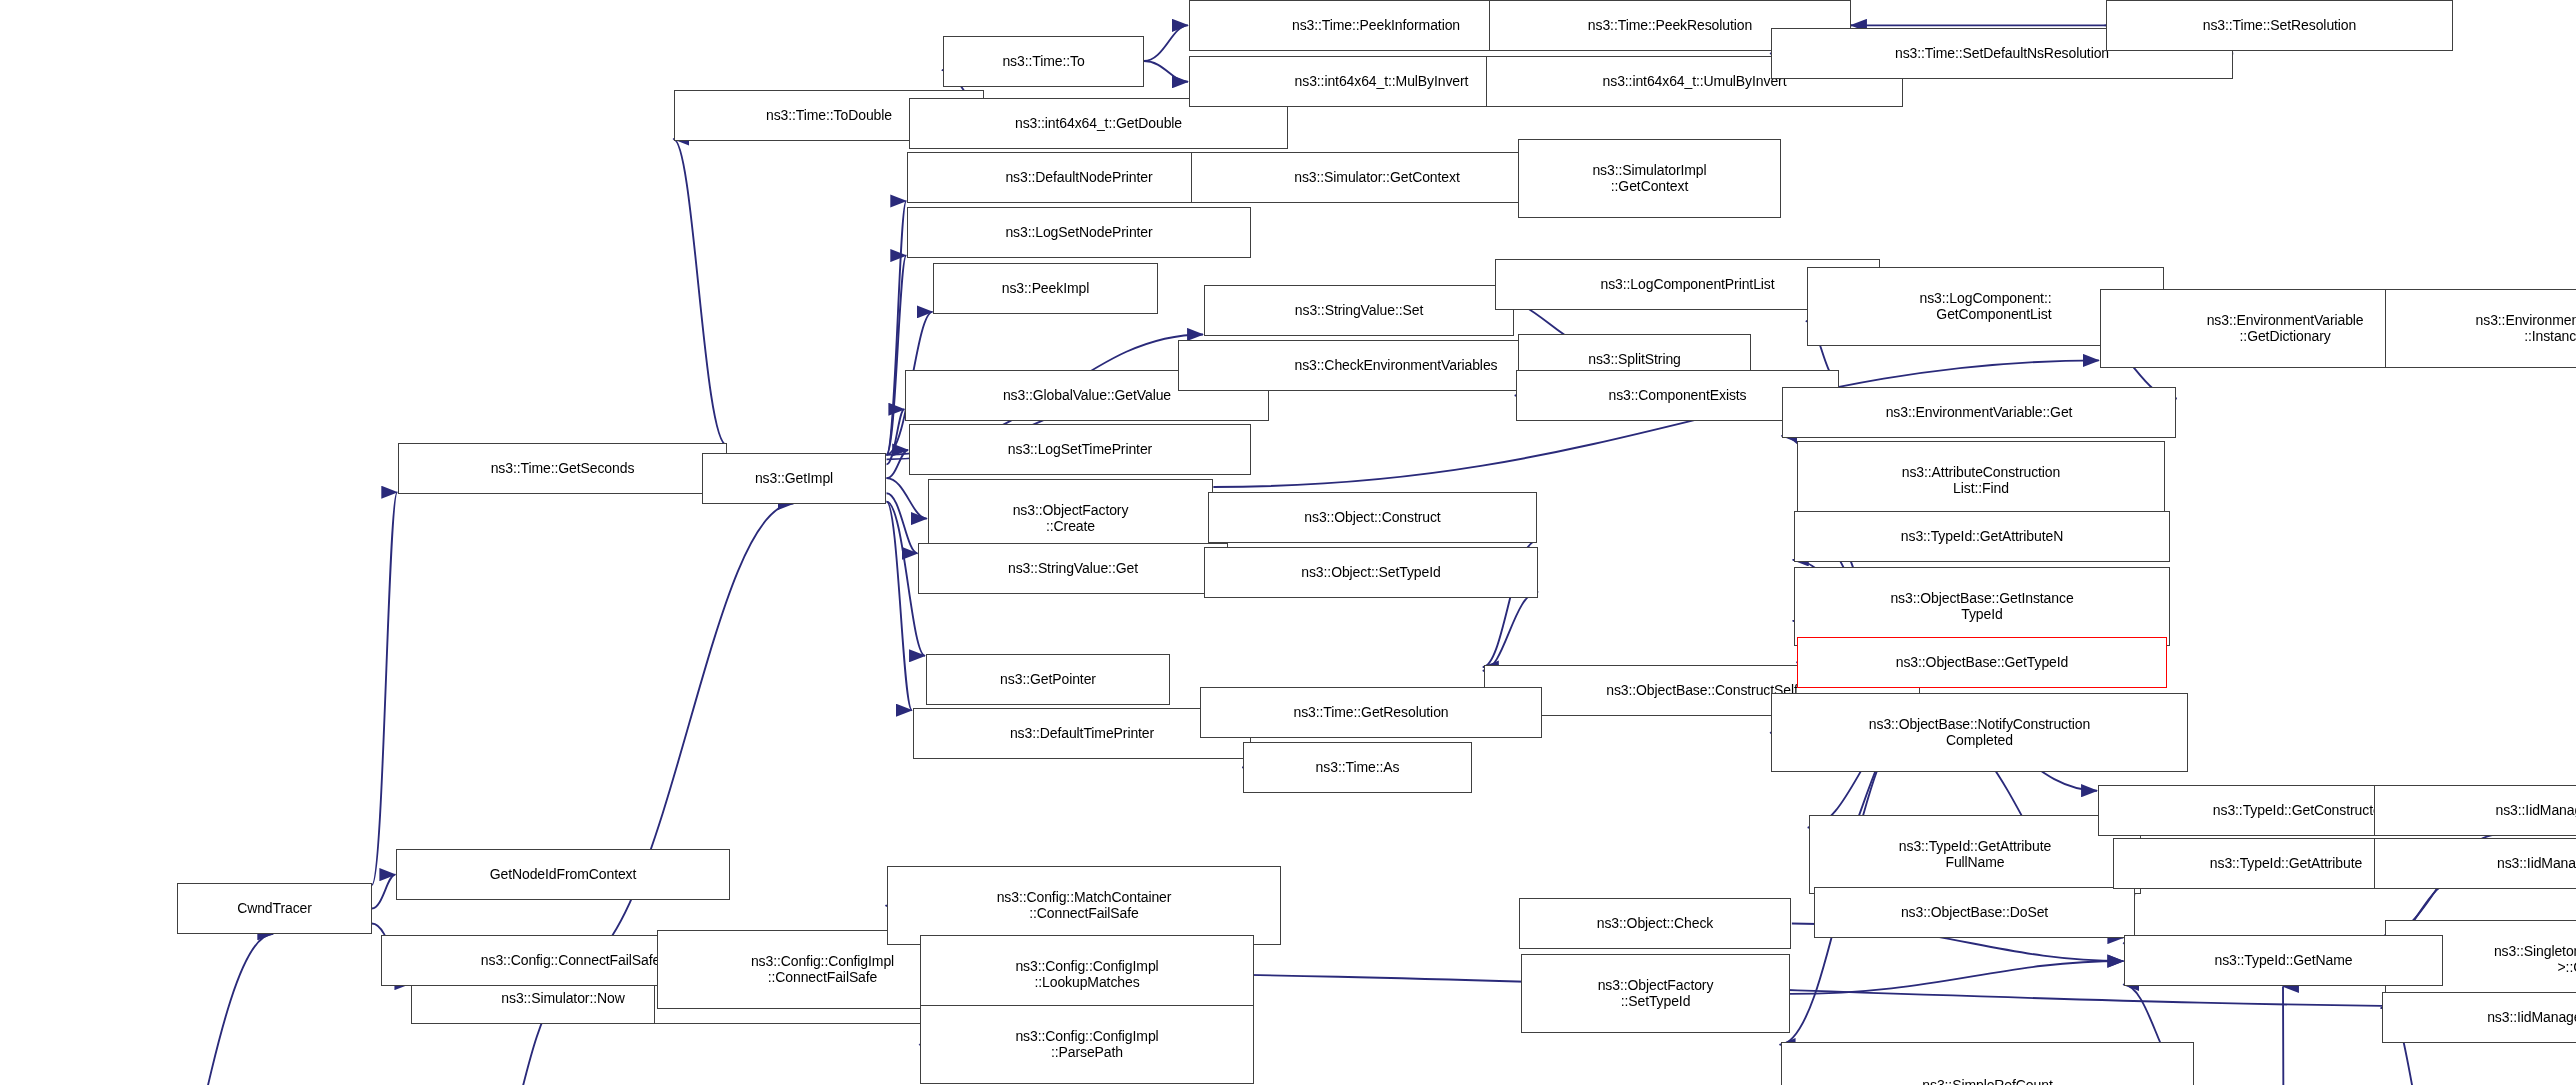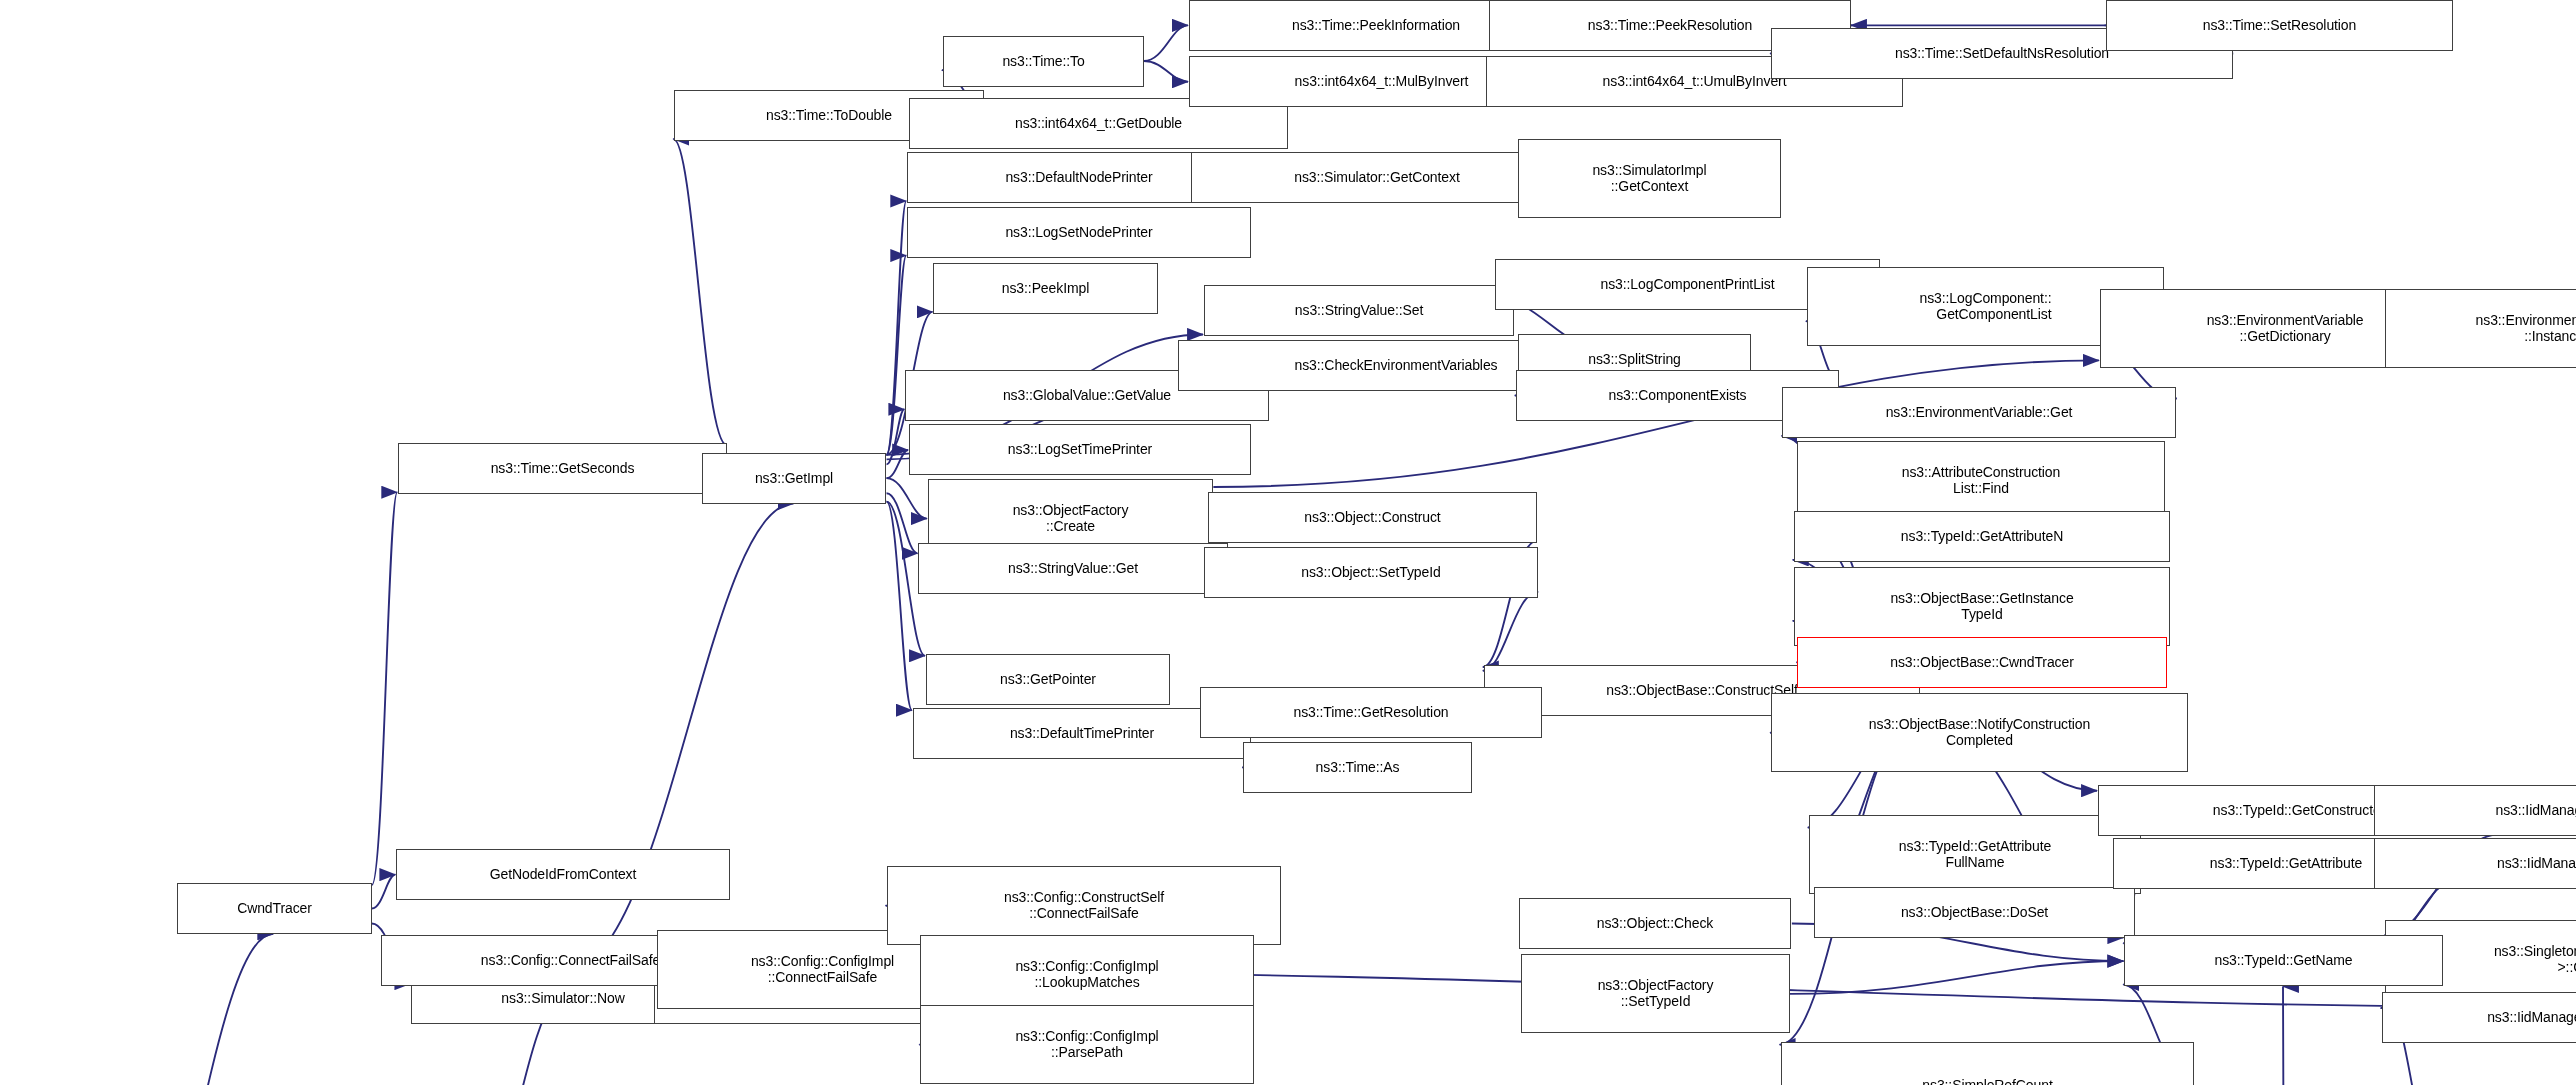--- a/index.html
+++ b/index.html
@@ -175,21 +175,21 @@
 ::Instance</span></div>
       <div class="node" style="left: 1208px; top: 492px; width: 329px; height: 51px;"><span>ns3::Object::Construct</span></div>
       <div class="node" style="left: 1204px; top: 547px; width: 334px; height: 51px;"><span>ns3::Object::SetTypeId</span></div>
       <div class="node" style="left: 1484px; top: 665px; width: 436px; height: 51px;"><span>ns3::ObjectBase::ConstructSelf</span></div>
       <div class="node" style="left: 1782px; top: 387px; width: 394px; height: 51px;"><span>ns3::EnvironmentVariable::Get</span></div>
       <div class="node" style="left: 1797px; top: 441px; width: 368px; height: 79px;"><span>ns3::AttributeConstruction
 List::Find</span></div>
       <div class="node" style="left: 1794px; top: 511px; width: 376px; height: 51px;"><span>ns3::TypeId::GetAttributeN</span></div>
       <div class="node" style="left: 1794px; top: 567px; width: 376px; height: 79px;"><span>ns3::ObjectBase::GetInstance
 TypeId</span></div>
-      <div class="node highlight" style="left: 1797px; top: 637px; width: 370px; height: 51px;"><span>ns3::ObjectBase::CwndTracer</span></div>
+      <div class="node highlight" style="left: 1797px; top: 637px; width: 370px; height: 51px;"><span>ns3::ObjectBase::GetTypeId</span></div>
       <div class="node" style="left: 1771px; top: 693px; width: 417px; height: 79px;"><span>ns3::ObjectBase::NotifyConstruction
 Completed</span></div>
       <div class="node" style="left: 1809px; top: 815px; width: 332px; height: 79px;"><span>ns3::TypeId::GetAttribute
 FullName</span></div>
       <div class="node" style="left: 1814px; top: 887px; width: 321px; height: 51px;"><span>ns3::ObjectBase::DoSet</span></div>
       <div class="node" style="left: 1519px; top: 898px; width: 272px; height: 51px;"><span>ns3::Object::Check</span></div>
       <div class="node" style="left: 1521px; top: 954px; width: 269px; height: 79px;"><span>ns3::ObjectFactory
 ::SetTypeId</span></div>
       <div class="node" style="left: 1781px; top: 1042px; width: 413px; height: 135px;"><span>ns3::SimpleRefCount
 &lt; Object, ObjectBase,
@@ -201,21 +201,21 @@
       <div class="node" style="left: 2374px; top: 785px; width: 443px; height: 51px;"><span>ns3::IidManager::GetConstructor</span></div>
       <div class="node" style="left: 2113px; top: 838px; width: 346px; height: 51px;"><span>ns3::TypeId::GetAttribute</span></div>
       <div class="node" style="left: 2374px; top: 838px; width: 436px; height: 51px;"><span>ns3::IidManager::GetAttributeN</span></div>
       <div class="node" style="left: 2385px; top: 920px; width: 383px; height: 79px;"><span>ns3::Singleton&lt; ConfigImpl
 &gt;::Get</span></div>
       <div class="node" style="left: 2124px; top: 935px; width: 319px; height: 51px;"><span>ns3::TypeId::GetName</span></div>
       <div class="node" style="left: 2382px; top: 992px; width: 376px; height: 51px;"><span>ns3::IidManager::GetName</span></div>
       <div class="node" style="left: 381px; top: 935px; width: 379px; height: 51px;"><span>ns3::Config::ConnectFailSafe</span></div>
       <div class="node" style="left: 657px; top: 930px; width: 331px; height: 79px;"><span>ns3::Config::ConfigImpl
 ::ConnectFailSafe</span></div>
-      <div class="node" style="left: 887px; top: 866px; width: 394px; height: 79px;"><span>ns3::Config::ConstructSelf
+      <div class="node" style="left: 887px; top: 866px; width: 394px; height: 79px;"><span>ns3::Config::MatchContainer
 ::ConnectFailSafe</span></div>
       <div class="node" style="left: 920px; top: 935px; width: 334px; height: 79px;"><span>ns3::Config::ConfigImpl
 ::LookupMatches</span></div>
       <div class="node" style="left: 920px; top: 1005px; width: 334px; height: 79px;"><span>ns3::Config::ConfigImpl
 ::ParsePath</span></div>
     </div>
 </div>
 
 
 </body></html>

